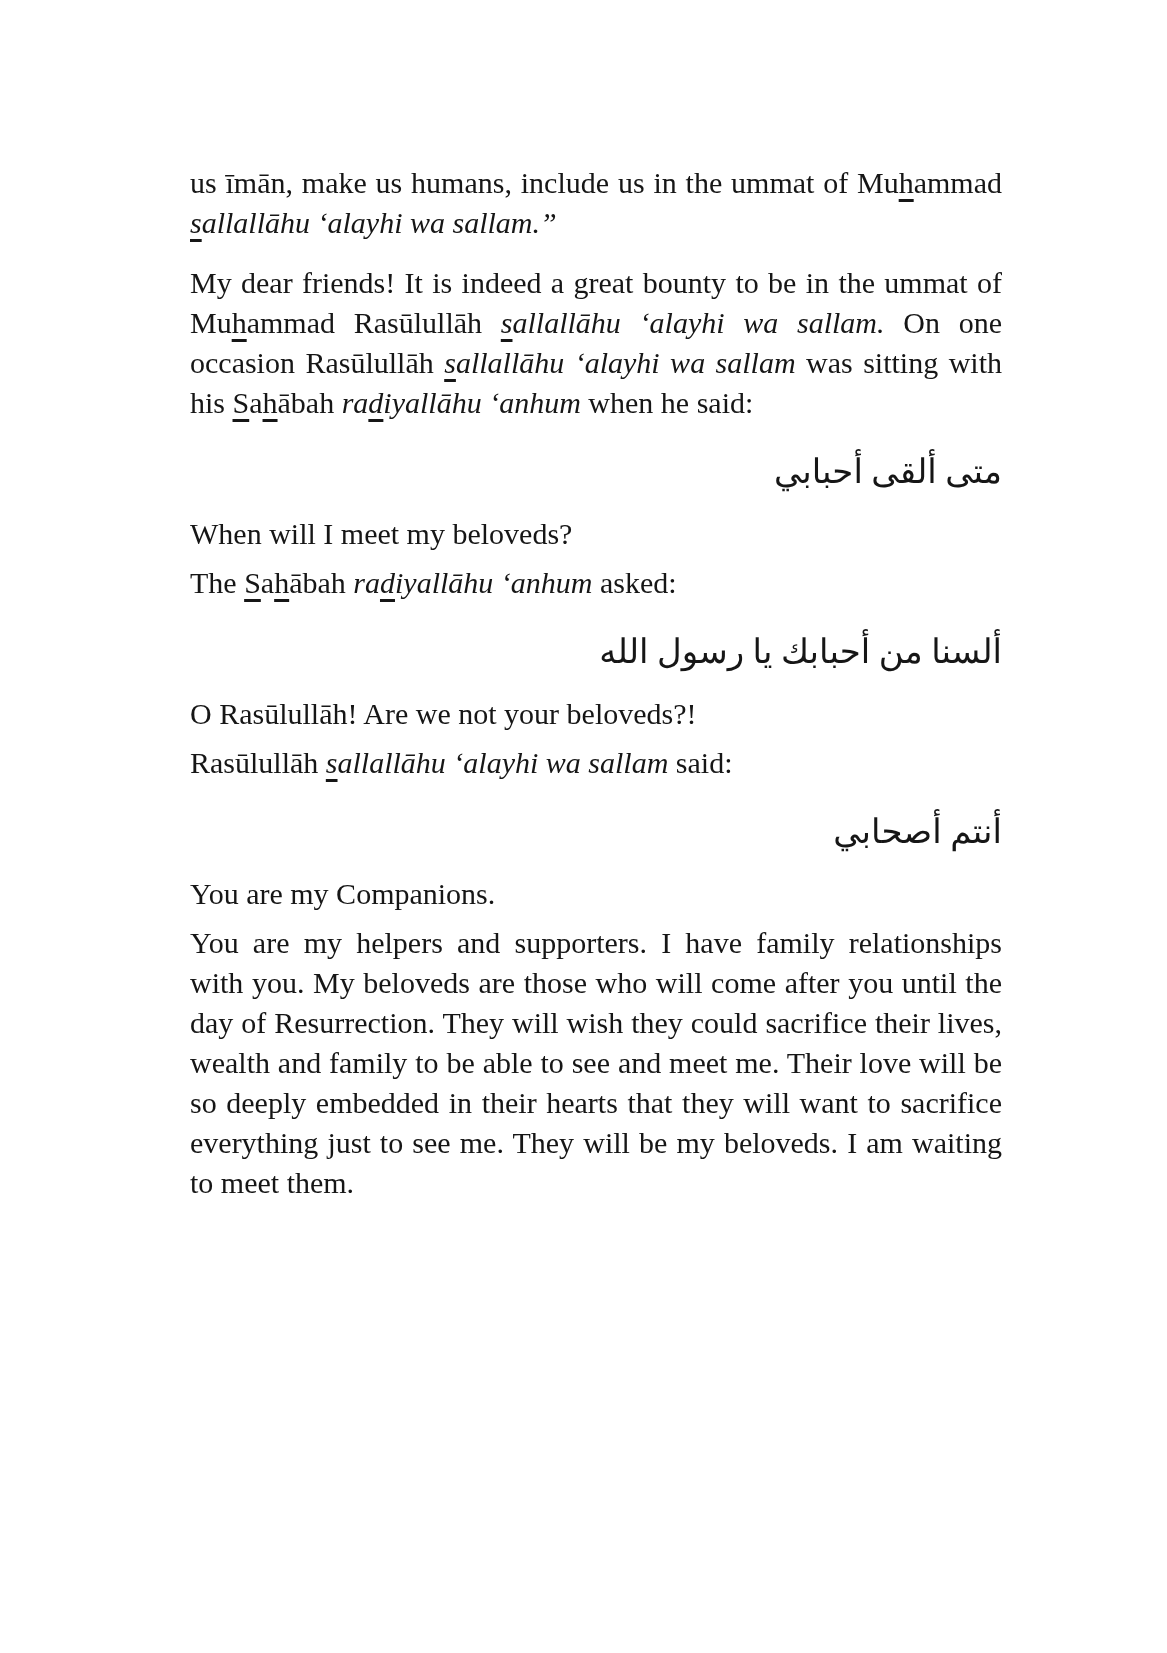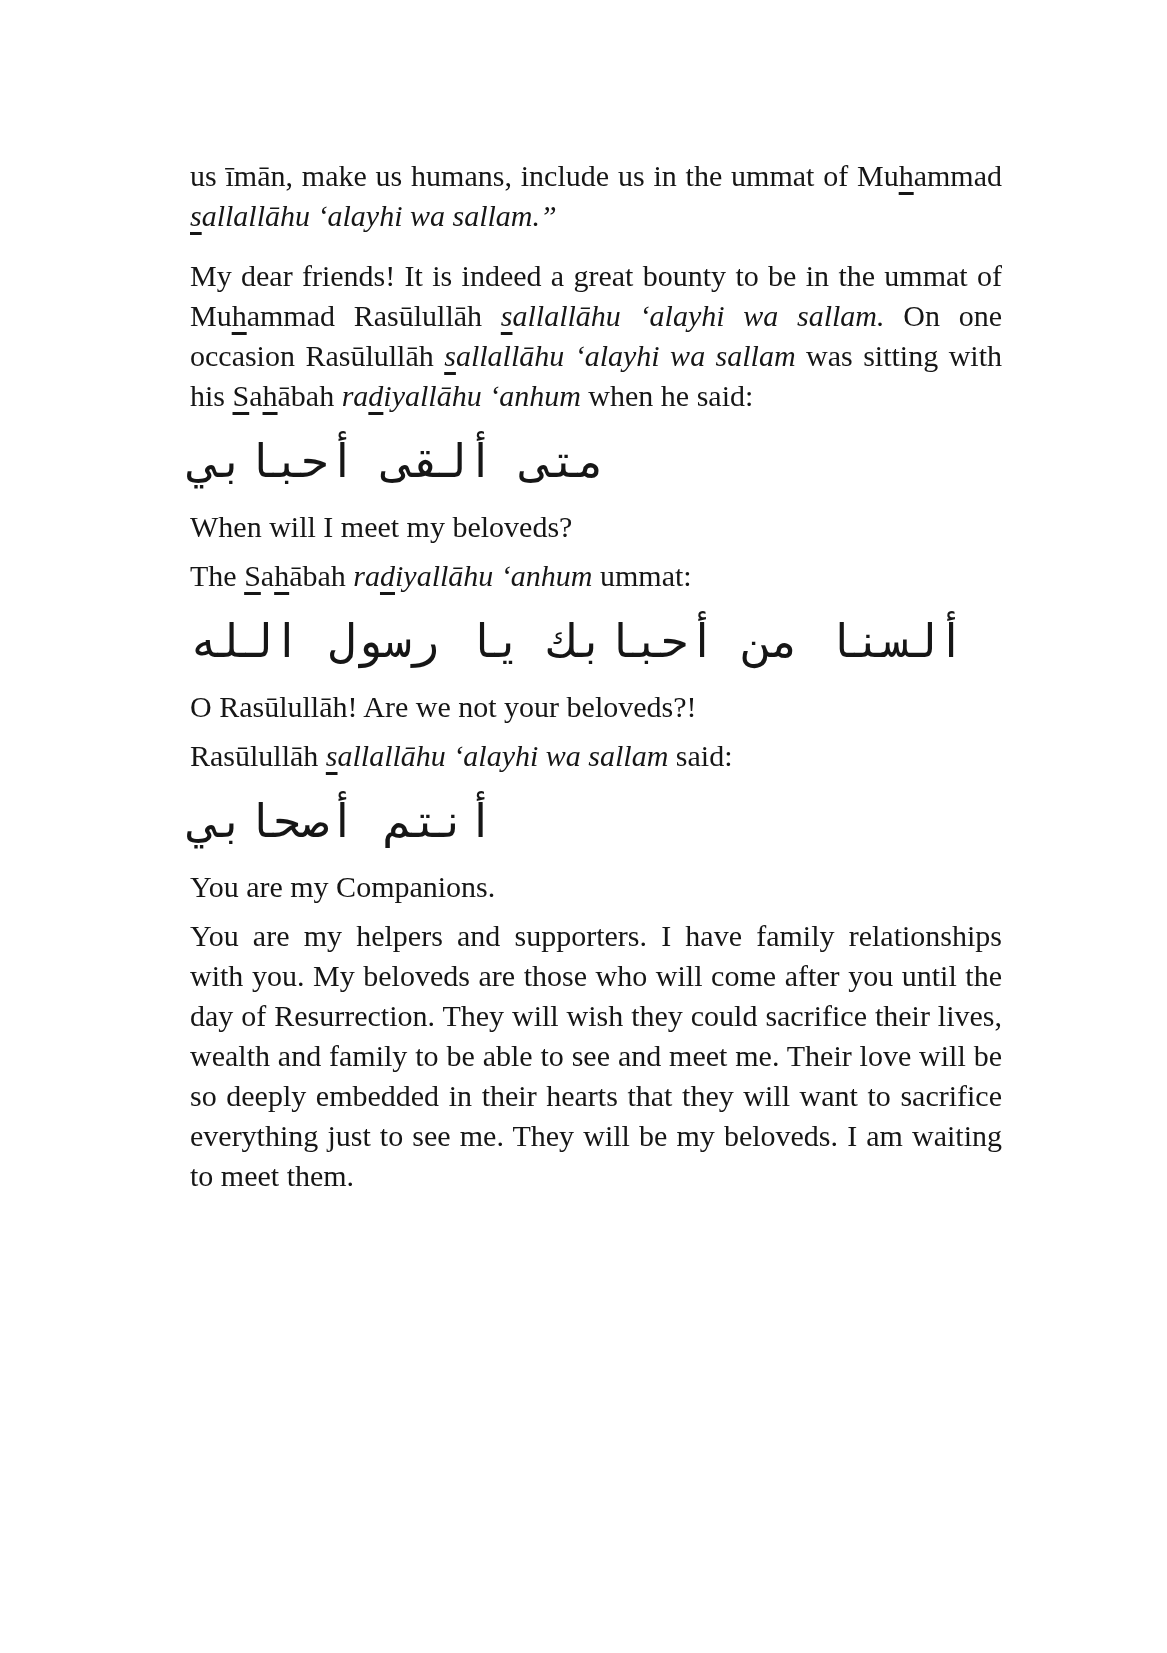--- a/index.html
+++ b/index.html
@@ -11,43 +11,43 @@
     position: relative;
     width: 1167px;
     height: 1653px;
     background: #ffffff;
     color: #161616;
     font-family: "Liberation Serif", serif;
     overflow: hidden;
   }
   .content {
     position: absolute;
-    top: 156px;
+    top: 163px;
     left: 190px;
     width: 812px;
   }
   p {
     margin: 0;
   }
   p.body {
     font-size: 30px;
     line-height: 40px;
     text-align: justify;
     margin-bottom: 20px;
   }
   p.translation {
     font-size: 30px;
     line-height: 40px;
     margin-bottom: 9px;
   }
   p.arabic {
-    font-family: Liberation Mono, monospace;
-    font-size: 46px;
+    font-family: Liberation Serif, serif;
+    font-size: 34px;
     line-height: 58px;
-    text-align: left;
+    text-align: right;
     direction: rtl;
     margin: 3px 0 13px 0;
   }
   .it {
     font-style: italic;
   }
   .ul {
     text-decoration: underline;
     text-decoration-thickness: 2.5px;
     text-underline-offset: 6px;
@@ -64,21 +64,21 @@
 </style>
 </head>
 <body>
 
 <div class="page">
   <div class="content" id="content">
       <p class="body"><span class="">us īmān, make us humans, include us in the ummat of Mu</span><span class="ul">h</span><span class="">ammad </span><span class="it ul">s</span><span class="it ">allallāhu ‘alayhi wa sallam.”</span></p>
       <p class="body"><span class="">My dear friends! It is indeed a great bounty to be in the ummat of Mu</span><span class="ul">h</span><span class="">ammad Rasūlullāh </span><span class="it ul">s</span><span class="it ">allallāhu ‘alayhi wa sallam.</span><span class=""> On one occasion Rasūlullāh </span><span class="it ul">s</span><span class="it ">allallāhu ‘alayhi wa sallam</span><span class=""> was sitting with his </span><span class="ul">S</span><span class="">a</span><span class="ul">h</span><span class="">ābah </span><span class="it ">ra</span><span class="it ul">d</span><span class="it ">iyallāhu ‘anhum</span><span class=""> when he said:</span></p>
       <p class="arabic" dir="rtl">متى ألقى أحبابي</p>
       <p class="translation">When will I meet my beloveds?</p>
-      <p class="body"><span class="">The </span><span class="ul">S</span><span class="">a</span><span class="ul">h</span><span class="">ābah </span><span class="it ">ra</span><span class="it ul">d</span><span class="it ">iyallāhu ‘anhum</span><span class=""> ummat:</span></p>
+      <p class="body"><span class="">The </span><span class="ul">S</span><span class="">a</span><span class="ul">h</span><span class="">ābah </span><span class="it ">ra</span><span class="it ul">d</span><span class="it ">iyallāhu ‘anhum</span><span class=""> asked:</span></p>
       <p class="arabic" dir="rtl">ألسنا من أحبابك يا رسول الله</p>
       <p class="translation">O Rasūlullāh! Are we not your beloveds?!</p>
       <p class="body"><span class="">Rasūlullāh </span><span class="it ul">s</span><span class="it ">allallāhu ‘alayhi wa sallam</span><span class=""> said:</span></p>
       <p class="arabic" dir="rtl">أنتم أصحابي</p>
       <p class="translation">You are my Companions.</p>
       <p class="body"><span class="">You are my helpers and supporters. I have family relationships with you. My beloveds are those who will come after you until the day of Resurrection. They will wish they could sacrifice their lives, wealth and family to be able to see and meet me. Their love will be so deeply embedded in their hearts that they will want to sacrifice everything just to see me. They will be my beloveds. I am waiting to meet them.</span></p>
     </div>
 </div>
 
 </body></html>

